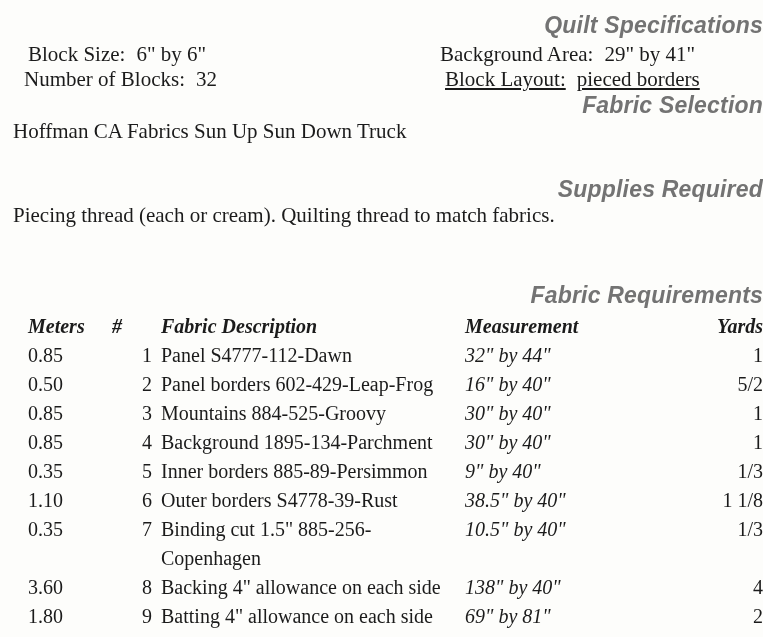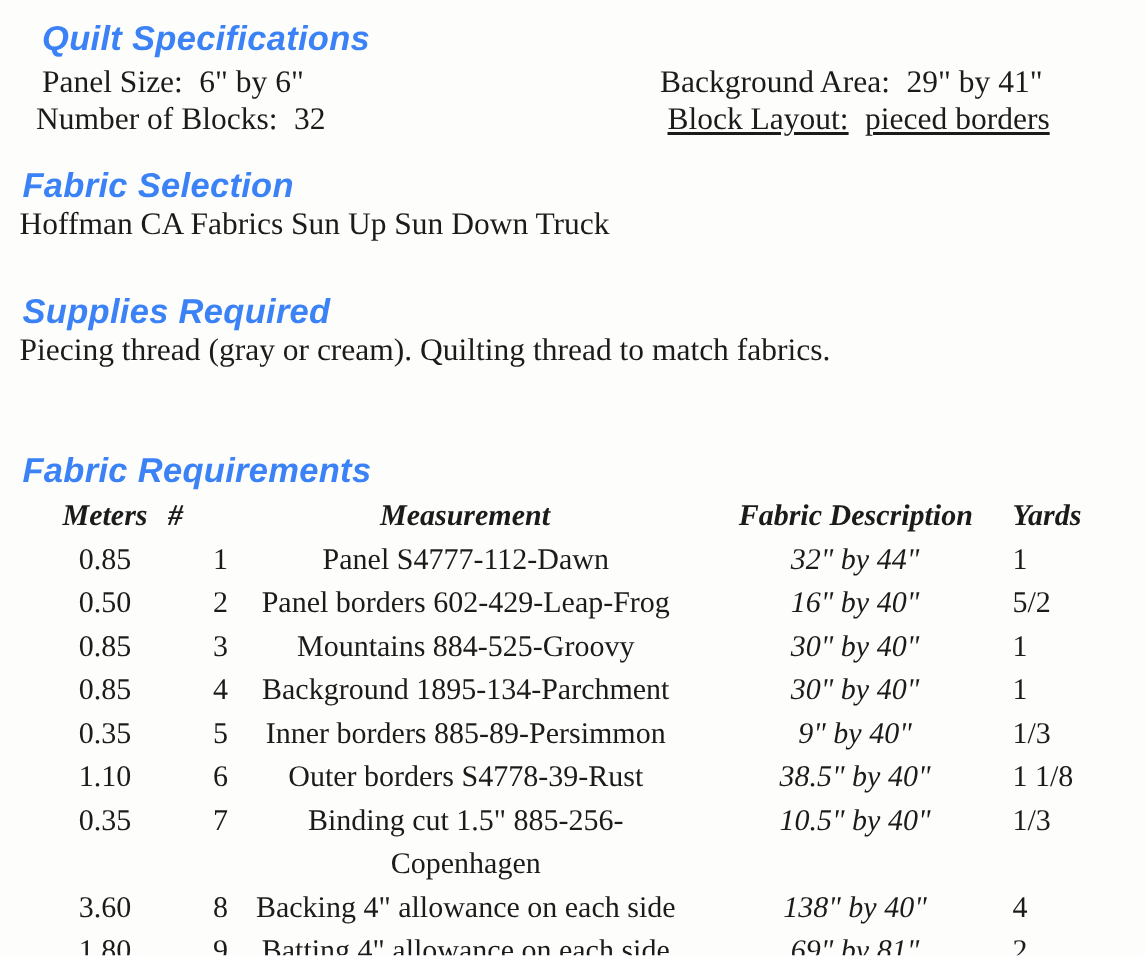--- a/index.html
+++ b/index.html
@@ -18,22 +18,23 @@
     font-size: 21px;
     box-sizing: border-box;
     padding-top: 12px;
   }
   .h-sans {
     font-family: "Liberation Sans", sans-serif;
     font-weight: bold;
     font-style: italic;
     font-size: 23px;
     line-height: 26px;
-    color: #3b82f6;
+    color: #737373;
     letter-spacing: 0.2px;
+    text-align: right;
   }
   .h-main { margin-left: 28px; }
   .h-sub  { margin-left: 15px; }
 
   .specs {
     display: grid;
     grid-template-columns: 437px 1fr;
     line-height: 25px;
     margin-top: 4px;
   }
@@ -41,83 +42,83 @@
   .sc-1 { padding-left: 28px; }
   .sc-2 { padding-left: 3px; }
   .sc-3 { padding-left: 24px; }
   .sc-4 { padding-left: 8px; text-decoration: underline; }
   .spec-val { margin-left: 11px; }
 
   .body-line {
     margin-left: 13px;
     line-height: 26px;
   }
-  .fabric-selection-heading { margin-top: 18px; }
+  .fabric-selection-heading { margin-top: 0; }
   .supplies-heading { margin-top: 32px; }
   .requirements-heading { margin-top: 54px; }
 
   .freq-table {
     margin-top: 4px;
     font-size: 20px;
   }
   .tr {
     display: grid;
     grid-template-columns: 112px 43px 305px 215px 88px;
     line-height: 29px;
   }
-  .td { overflow: visible; white-space: nowrap; text-align: center; }
+  .td { overflow: visible; white-space: nowrap; }
   .th .td {
     font-weight: bold;
     font-style: italic;
     white-space: nowrap;
   }
   .c-meters { padding-left: 28px; }
   .c-num    { text-align: right; padding-right: 3px; }
   .th .c-num { text-align: left; padding-left: 0; }
   .c-desc   { padding-left: 6px; white-space: pre-line; }
   .c-meas   { padding-left: 5px; font-style: italic; }
-  .c-yards  { text-align: left; }
+  .c-yards  { text-align: right; }
 </style>
 </head>
 <body>
 
 <div class="page">
 
   <div class="h-sans h-main">Quilt Specifications</div>
 
   <div class="specs">
     <div class="spec-cell sc-1">
-      <span>Panel Size:</span><span class="spec-val">6" by 6"</span>
+      <span>Block Size:</span><span class="spec-val">6" by 6"</span>
     </div>
     <div class="spec-cell sc-2">
       <span>Background Area:</span><span class="spec-val">29" by 41"</span>
     </div>
     <div class="spec-cell sc-3">
       <span>Number of Blocks:</span><span class="spec-val">32</span>
     </div>
     <div class="spec-cell sc-4">
       <span>Block Layout:</span><span class="spec-val">pieced borders</span>
     </div>
   </div>
 
   <div class="h-sans h-sub fabric-selection-heading">Fabric Selection</div>
   <div class="body-line">Hoffman CA Fabrics Sun Up Sun Down Truck</div>
 
   <div class="h-sans h-sub supplies-heading">Supplies Required</div>
-  <div class="body-line">Piecing thread (gray or cream). Quilting thread to match fabrics.</div>
+  <div class="body-line">Piecing thread (each or cream). Quilting thread to match fabrics.</div>
 
   <div class="h-sans h-sub requirements-heading">Fabric Requirements</div>
 
   <div class="freq-table">
 
     <div class="tr th">
       <div class="td c-meters">Meters</div>
       <div class="td c-num">#</div>
+      <div class="td c-desc">Fabric Description</div>
       <div class="td c-meas">Measurement</div>
-      <div class="td c-desc">Fabric Description</div>
       <div class="td c-yards">Yards</div>
     </div>
 
     <div class="tr">
       <div class="td c-meters">0.85</div>
       <div class="td c-num">1</div>
       <div class="td c-desc">Panel S4777-112-Dawn</div>
       <div class="td c-meas">32" by 44"</div>
       <div class="td c-yards">1</div>
     </div>

